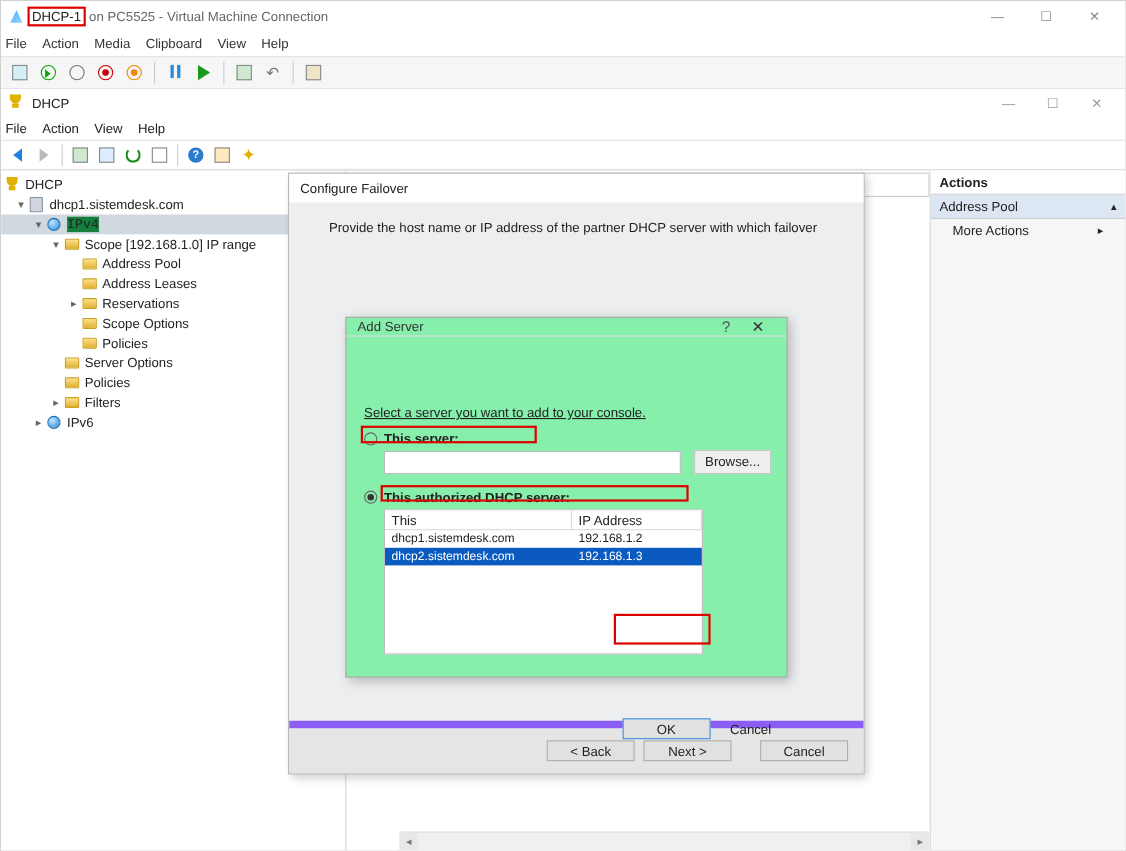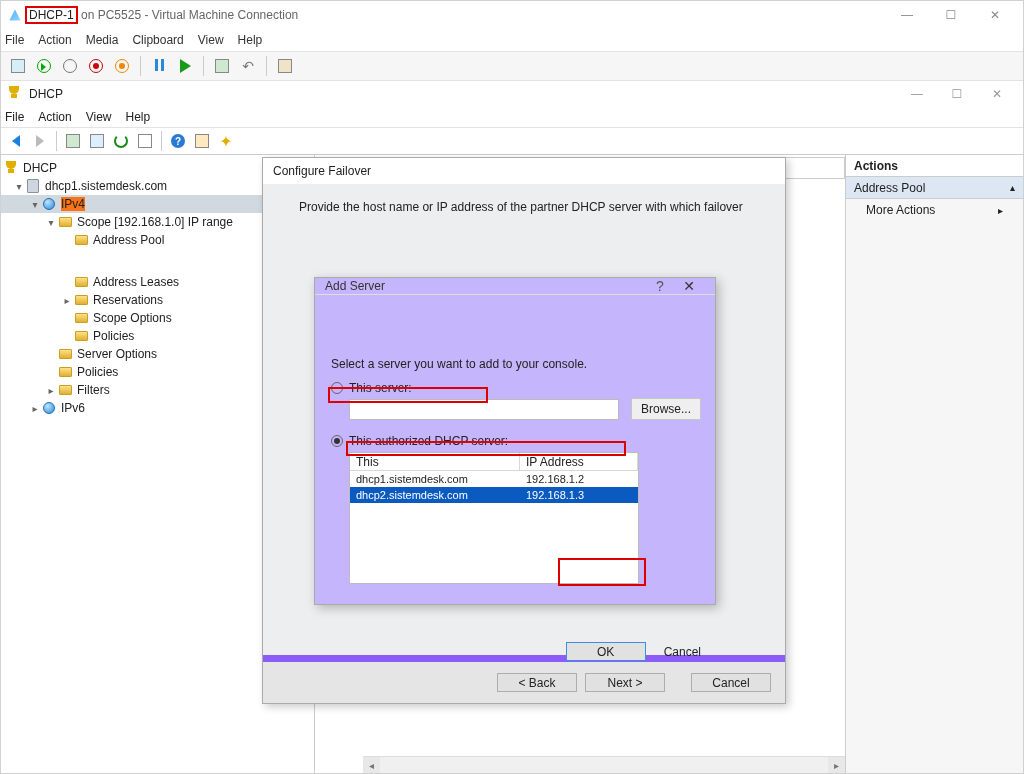--- a/index.html
+++ b/index.html
@@ -49,21 +49,21 @@
   
   .dhcp-body{flex:1;display:flex;position:relative;}
   .tree-pane{width:314px;border-right:1px solid #ccc;background:#fff;padding:4px 0;overflow:auto;}
   .tree-item{display:flex;align-items:center;height:18px;padding-right:4px;white-space:nowrap;}
   .expander{width:12px;display:inline-flex;justify-content:center;color:#666;font-size:10px;}
   .tree-icon{width:16px;height:14px;margin-right:4px;display:inline-flex;align-items:center;justify-content:center;}
   .folder-ic{width:13px;height:10px;background:linear-gradient(#ffe08a,#e0b030);border:1px solid #caa020;border-radius:1px;}
   .server-ic{width:12px;height:14px;background:#cfd6df;border:1px solid #8893a0;border-radius:1px;}
   .globe-ic{width:12px;height:12px;border-radius:50%;background:radial-gradient(circle at 35% 30%,#bfe4ff,#2a8ad8);border:1px solid #1e6fb8;}
   .tree-selected{background:#d0d8e0;}
-  .tree-selected .tree-label{background:#f97316;}
+  .tree-selected .tree-label{background:#15803d;font-family:Liberation Mono, monospace;}
 
   .center-pane{flex:1;background:#fff;position:relative;}
   .center-header-border { position:absolute; left:48px; right:0; top:2px; height:22px; border:1px solid #ccc; background:#fff; }
   .center-scrollbar-h { position:absolute; left:48px; right:0; bottom:0; height:17px; background:#f0f0f0; border-top:1px solid #ddd; display:flex; }
   .sb-btn{width:17px;height:16px;background:#e8e8e8;display:flex;align-items:center;justify-content:center;color:#777;font-size:10px;}
   .sb-track{flex:1;}
 
   .right-pane{width:178px;border-left:1px solid #ccc;background:#f6f6f6;display:flex;flex-direction:column;}
   .actions-hdr{height:22px;background:#fff;border-bottom:1px solid #ccc;display:flex;align-items:center;padding:0 8px;font-weight:bold;}
   .actions-sec{height:22px;background:#dde6f3;border-bottom:1px solid #ccc;display:flex;align-items:center;padding:0 8px;}
@@ -81,27 +81,27 @@
   .folders-glyph::before,.folders-glyph::after{content:'';position:absolute;width:18px;height:14px;background:#fff;border-radius:1px;}
   .folders-glyph::before{left:0;top:0;transform:skewY(-10deg);}
   .folders-glyph::after{left:8px;top:8px;transform:skewY(-10deg);}
   .wiz-body{flex:1;background:#eceef0;padding:16px 36px;position:relative;}
   .wiz-instr{color:#222;margin-bottom:6px;}
   .wiz-footer{height:48px;background:#e5e5e5;border-top:7px solid #8b5cf6;display:flex;align-items:center;justify-content:flex-end;padding:0 14px;gap:8px;}
   .btn{width:80px;height:19px;border:1px solid #adadad;background:#e1e1e1;display:flex;align-items:center;justify-content:center;}
   .btn.disabled{color:#a0a0a0;}
 
   
-  .addsrv{position:absolute;left:314px;top:277px;width:402px;height:328px;background:#c4b5fd;border:1px solid #aaa;box-shadow:3px 3px 10px rgba(0,0,0,.25);display:flex;flex-direction:column;z-index:10;gap:48px;}
+  .addsrv{position:absolute;left:314px;top:288px;width:402px;height:328px;background:#86efac;border:1px solid #aaa;box-shadow:3px 3px 10px rgba(0,0,0,.25);display:flex;flex-direction:column;z-index:10;gap:48px;}
   .addsrv-title{height:26px;border-bottom:1px solid #ddd;display:flex;align-items:center;padding:0 10px;}
   .addsrv-title .ttl{font-size:12px;color:#333;}
   .addsrv-title .help{margin-left:auto;width:26px;text-align:center;color:#555;font-size:14px;}
   .addsrv-title .close{width:32px;text-align:center;color:#333;font-size:14px;}
   .addsrv-body{flex:1;padding:14px 16px 10px 16px;position:relative;}
-  .radio-row{display:flex;align-items:center;gap:6px;margin:4px 0;}
+  .radio-row{display:flex;align-items:center;gap:6px;margin:4px 0;font-weight:bold;}
   .radio{width:12px;height:12px;border:1px solid #666;border-radius:50%;position:relative;flex-shrink:0;}
   .radio.on::after{content:'';position:absolute;inset:2px;background:#333;border-radius:50%;}
   .text-input{width:270px;height:21px;border:1px solid #bcbcbc;background:#fff;margin-left:18px;}
   .browse-btn{width:70px;height:22px;border:1px solid #c6c6c6;background:#efefef;color:#a0a0a0;display:flex;align-items:center;justify-content:center;margin-top:-22px;margin-left:300px;}
   .srv-list{margin-left:18px;margin-top:4px;width:290px;height:132px;border:1px solid #bcbcbc;background:#fff;}
   .srv-list-hdr{height:18px;display:flex;border-bottom:1px solid #d8d8d8;}
   .srv-col{height:17px;border-right:1px solid #d8d8d8;padding:0 6px;display:flex;align-items:center;background:#fff;}
   .srv-col.name{width:170px;} .srv-col.ip{flex:1;}
   .srv-row{height:16px;display:flex;}
   .srv-cell{padding:0 6px;display:flex;align-items:center;font-size:11px;}
@@ -250,21 +250,21 @@
               <div class="folder-ic"></div>
             </span>
           <span class="tree-label">Scope [192.168.1.0] IP range</span>
         </div>
         <div class="tree-item" style="padding-left:72px;">
           <span class="tree-icon">
               <div class="folder-ic"></div>
             </span>
           <span class="tree-label">Address Pool</span>
         </div>
-        <div class="tree-item" style="padding-left:72px;margin-top:24px;">
+        <div class="tree-item" style="padding-left:72px;">
           <span class="tree-icon">
               <div class="folder-ic"></div>
             </span>
           <span class="tree-label">Address Leases</span>
         </div>
         <div class="tree-item" style="padding-left:60px;">
           <span class="expander">▸</span>
           <span class="tree-icon">
               <div class="folder-ic"></div>
             </span>
@@ -358,21 +358,21 @@
   </div>
 </div>
 
 <div class="addsrv">
   <div class="addsrv-title">
     <span class="ttl">Add Server</span>
     <span class="help">?</span>
     <span class="close">✕</span>
   </div>
   <div class="addsrv-body">
-    <div style="margin-bottom:10px;">Select a server you want to add to your console.</div>
+    <div style="margin-bottom:10px;text-decoration:underline;">Select a server you want to add to your console.</div>
 
     <div class="radio-row">
       <div class="radio"></div>
       <span>This server:</span>
     </div>
     <div class="text-input"></div>
     <div class="browse-btn">
         <span>Browse...</span>
       </div>
 

